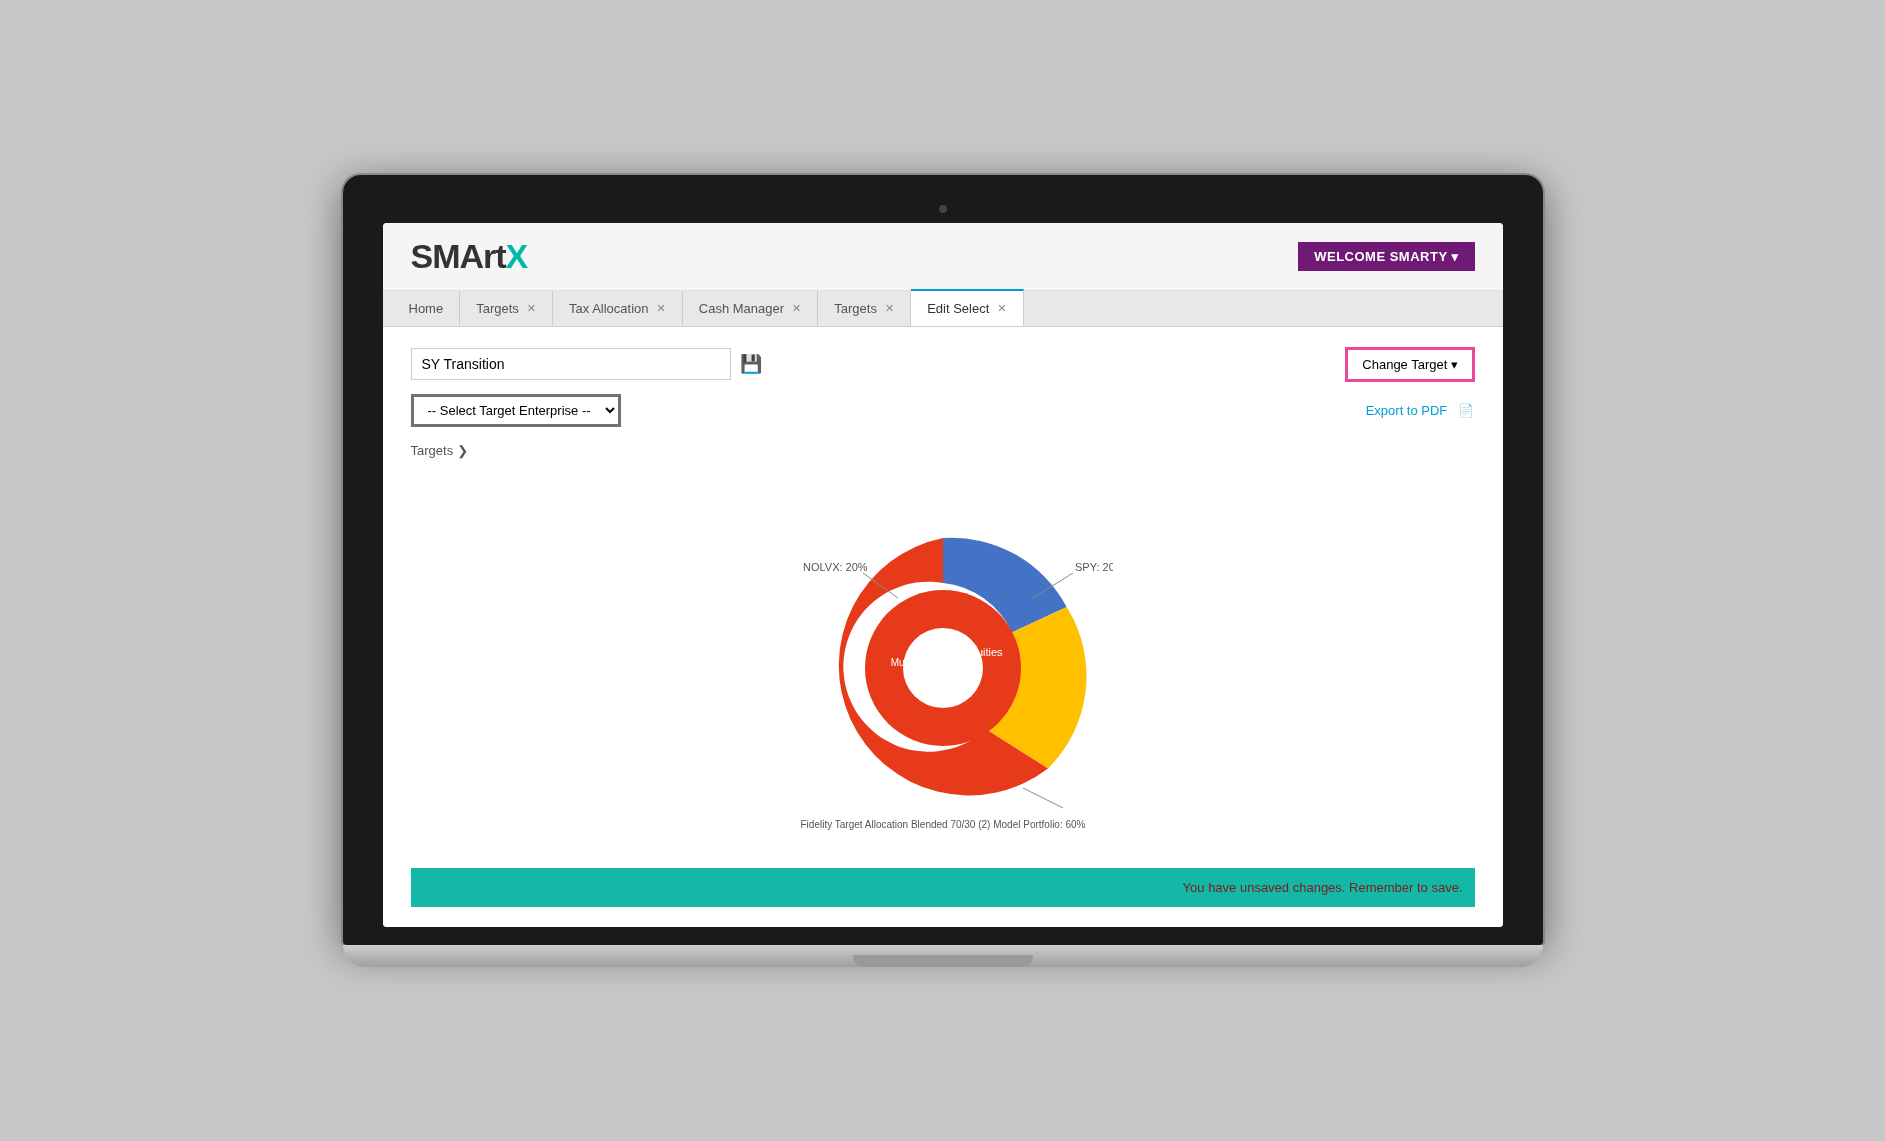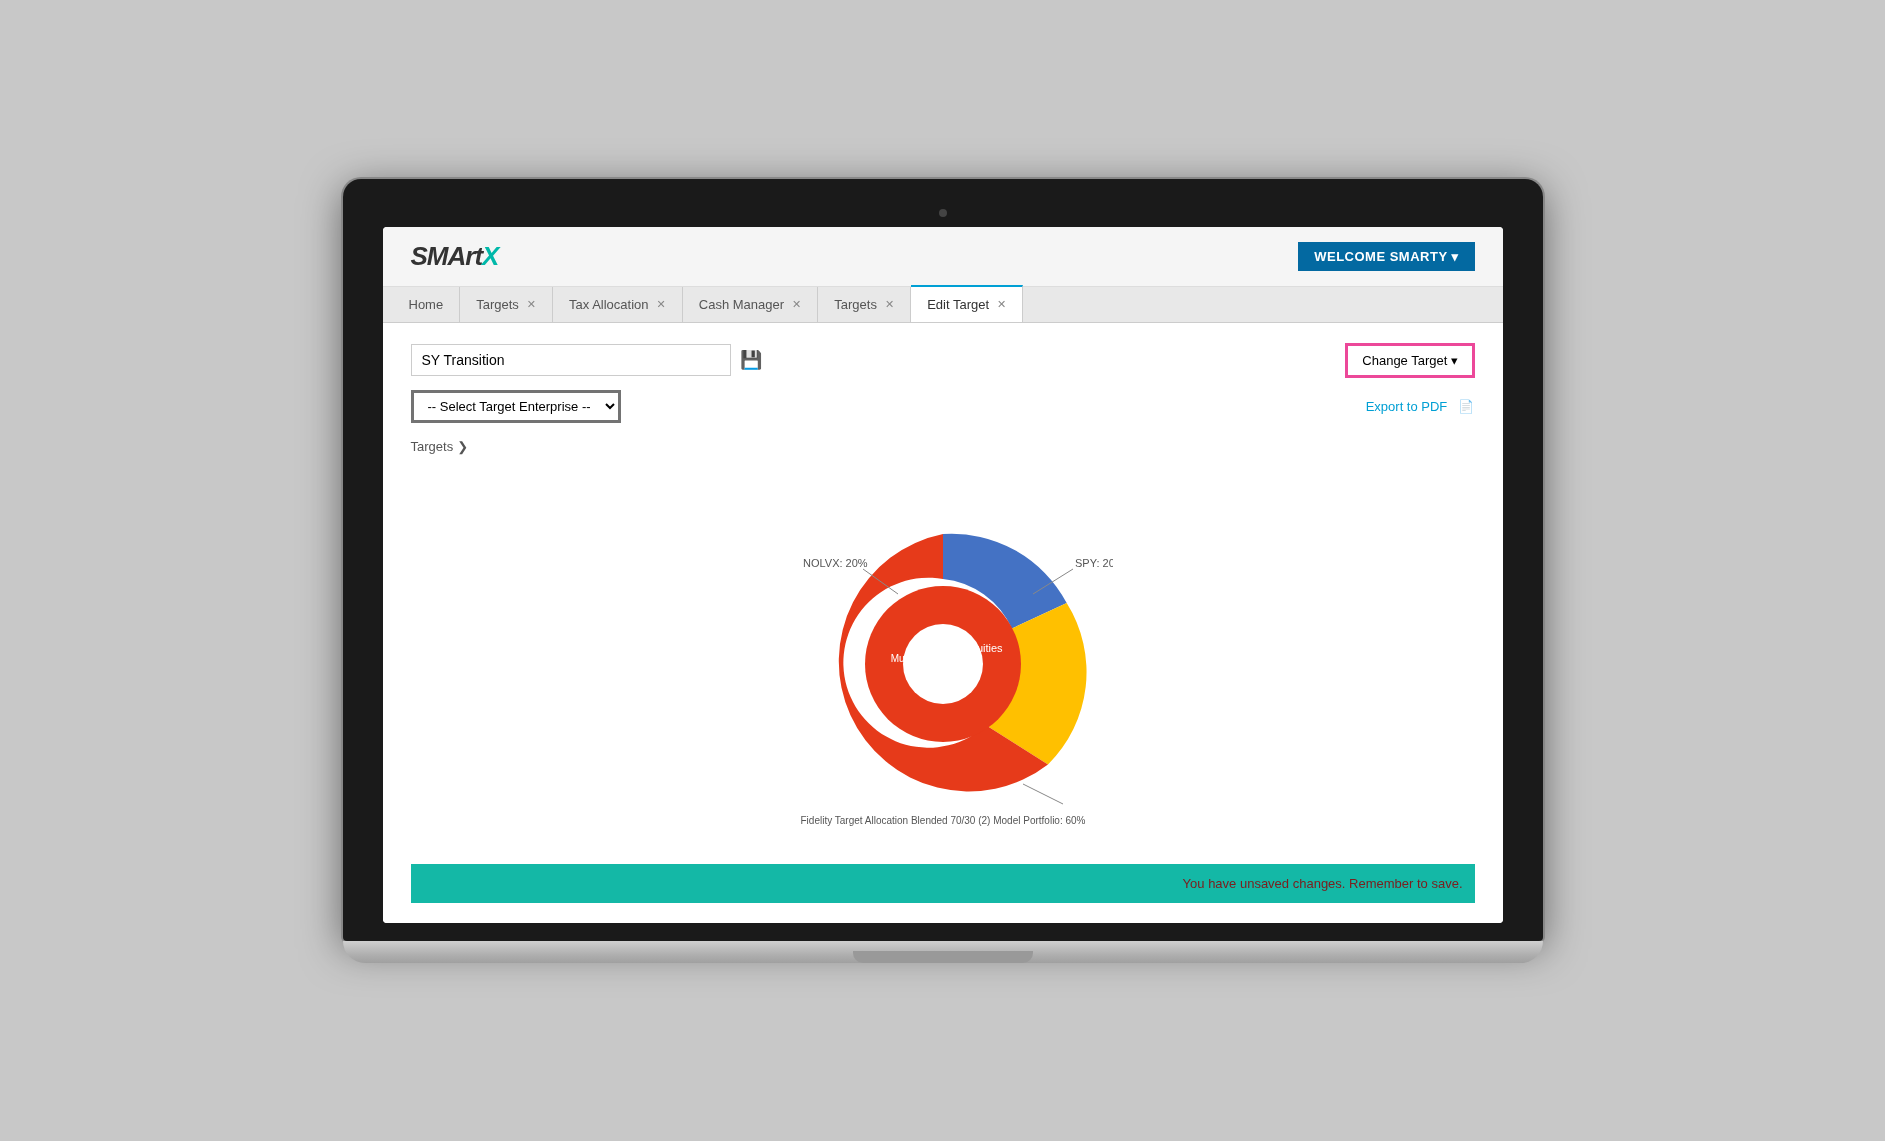--- a/index.html
+++ b/index.html
@@ -62,32 +62,31 @@
     .app-header {
       background: #f5f5f5;
       padding: 14px 28px;
       display: flex;
       justify-content: space-between;
       align-items: center;
       border-bottom: 1px solid #ddd;
     }
 
     .logo {
-      font-size: 26px;
+      font-size: 34px;
       font-weight: 900;
       color: #333;
       letter-spacing: -1px;
-      font-style: italic;
     }
     .logo span.green {
       color: #00b8a9;
     }
 
     .welcome-btn {
-      background: #0369a1;
+      background: #701a75;
       color: #fff;
       border: none;
       padding: 7px 16px;
       font-size: 13px;
       font-weight: bold;
       cursor: pointer;
       letter-spacing: 0.5px;
     }
     .welcome-btn::after {
       content: ' ▾';
@@ -249,21 +248,21 @@
         </div>
         <div class="tab">
           <span>Cash Manager</span>
           <span class="close-x">✕</span>
         </div>
         <div class="tab">
           <span>Targets</span>
           <span class="close-x">✕</span>
         </div>
         <div class="tab active">
-          <span>Edit Target</span>
+          <span>Edit Select</span>
           <span class="close-x">✕</span>
         </div>
       </div>
 
       <div class="app-body">
 
         <div class="top-row">
           <input type="text" class="target-name-input" value="SY Transition" style="">
           <span class="save-icon" title="Save">💾</span>
           <button class="change-target-btn">Change Target</button>

